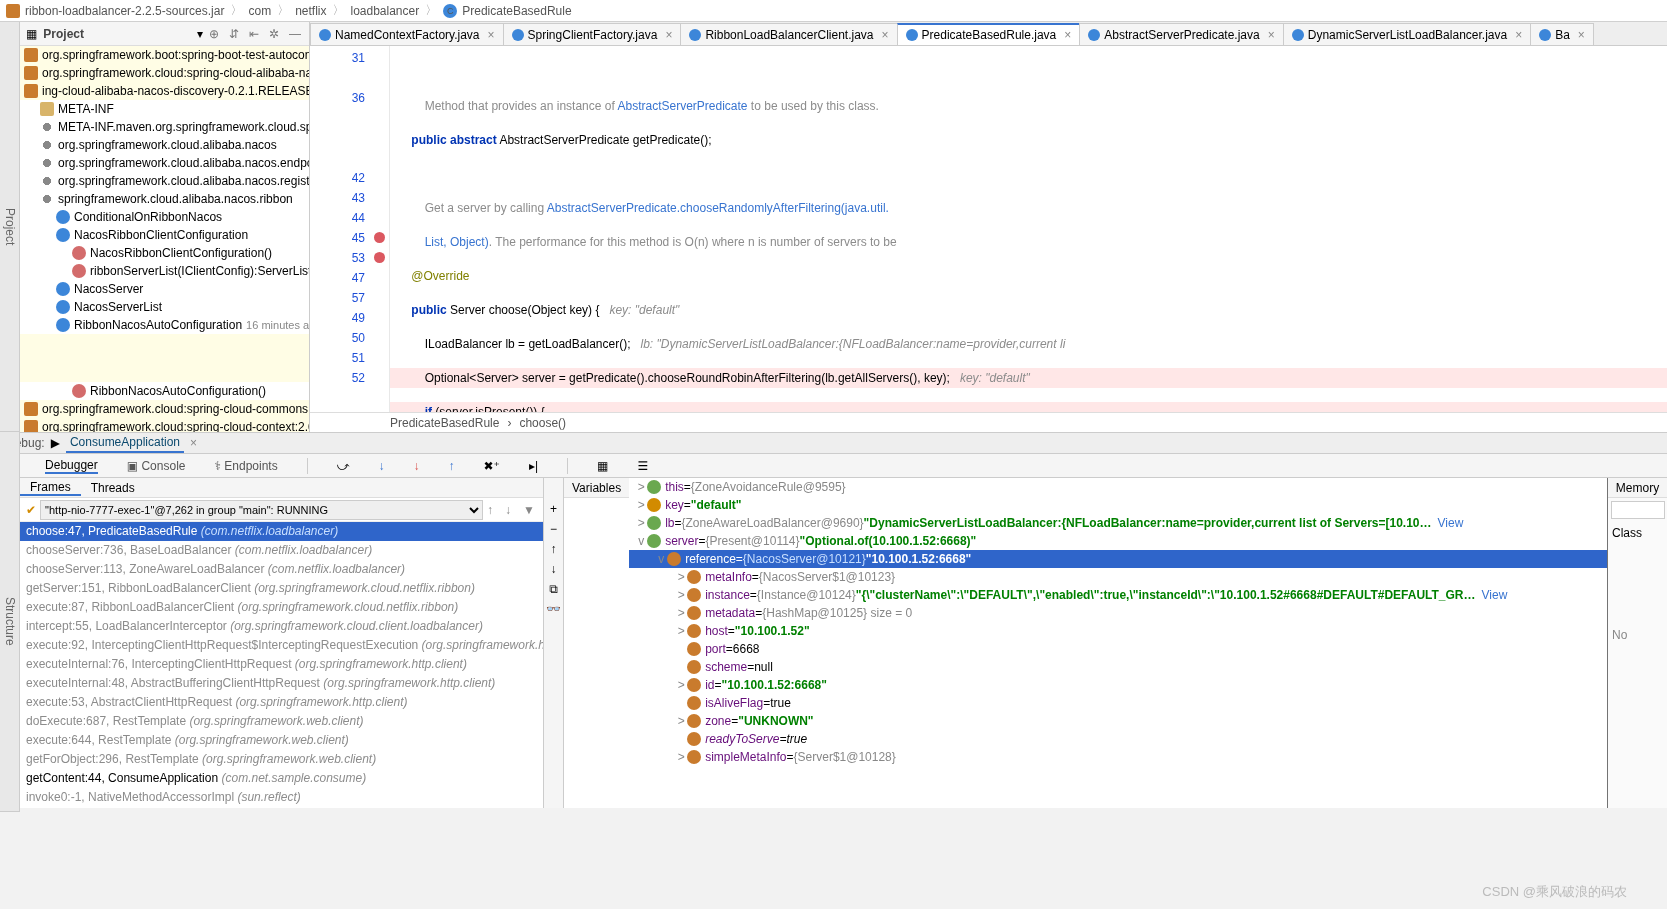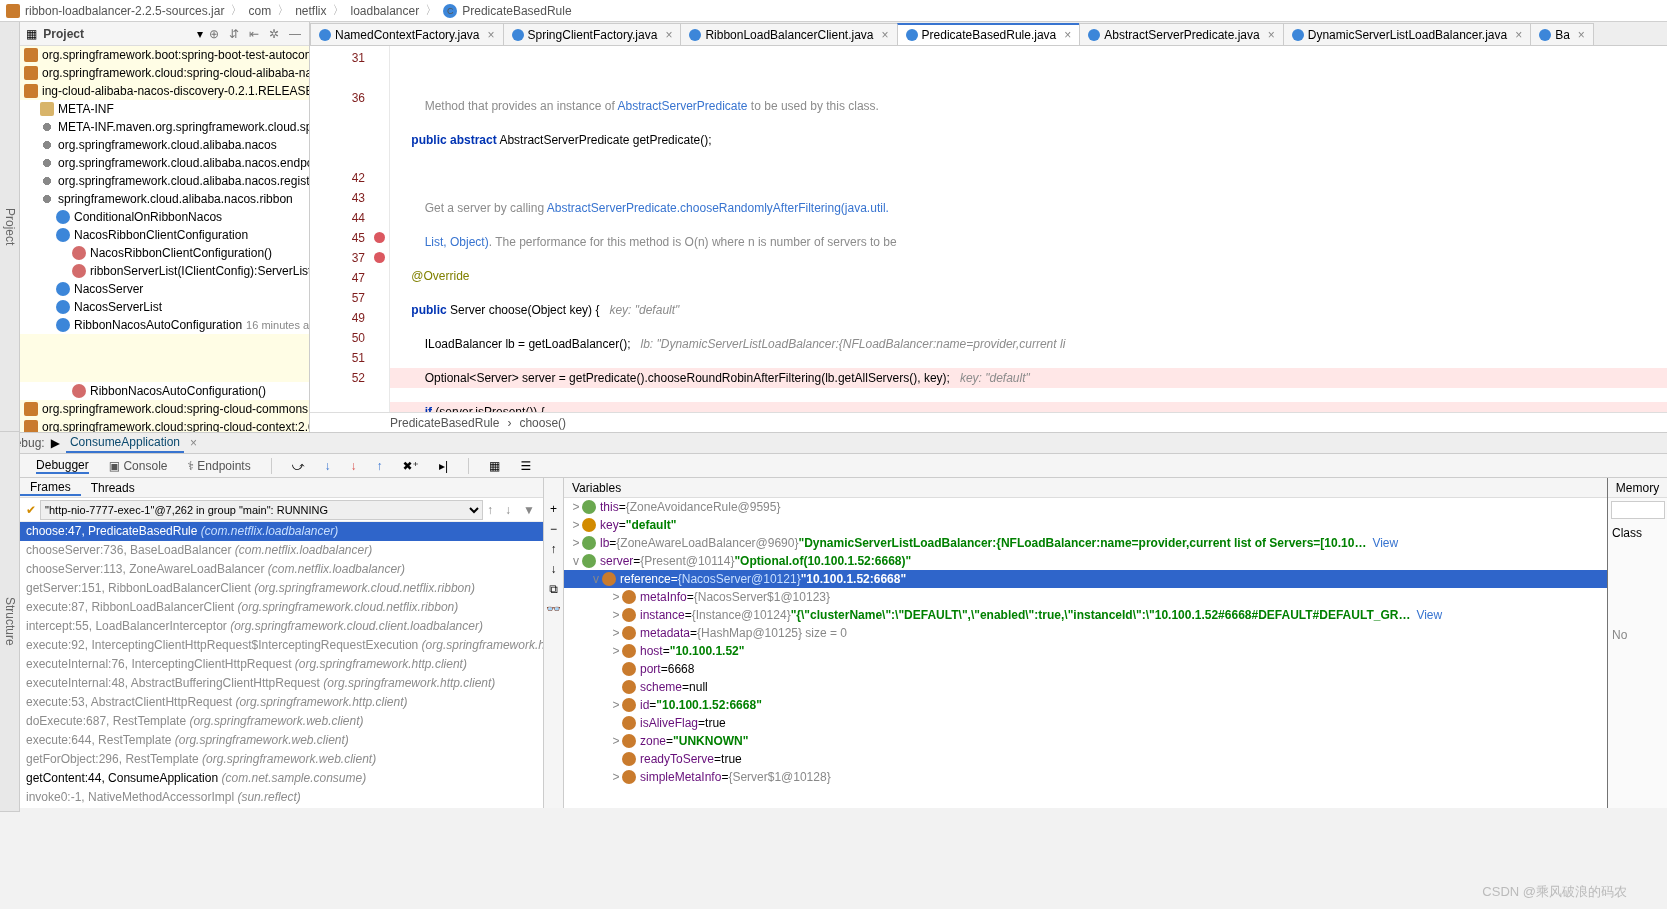--- a/index.html
+++ b/index.html
@@ -28,57 +28,57 @@
 .ti-lib{background:#c97b2d;}
 .tree-row .txt{color:#000;}
 .tree-row .sub{color:#888;font-size:11px;margin-left:4px;}
 .editor{flex:1;display:flex;flex-direction:column;background:#fff;overflow:hidden;}
 .tabs{height:24px;background:#eee;border-bottom:1px solid #ccc;display:flex;align-items:flex-end;overflow:hidden;}
 .tab{height:22px;padding:0 8px;display:flex;align-items:center;gap:4px;border:1px solid #ccc;border-bottom:none;background:#f5f5f5;margin-right:-1px;cursor:pointer;font-size:11px;}
 .tab.active{background:#fff;border-top:2px solid #3874d0;}
 .tab .ci{width:12px;height:12px;background:#3c86d9;border-radius:50%;flex-shrink:0;}
 .tab .x{color:#888;margin-left:4px;}
 .code{flex:1;display:flex;overflow:hidden;font-family:"JetBrains Mono",Consolas,monospace;font-size:13px;}
-.gutter{width:80px;background:#fff;border-right:1px solid #e8e8e8;text-align:right;color:#7f1d1d;padding-top:2px;}
+.gutter{width:80px;background:#fff;border-right:1px solid #e8e8e8;text-align:right;color:#1d4ed8;padding-top:2px;}
 .gutter .ln{height:20px;line-height:20px;padding-right:24px;position:relative;}
 .gutter .bp::after{content:"";position:absolute;right:4px;top:4px;width:11px;height:11px;background:#db5860;border-radius:50%;}
 .code-body{flex:1;overflow:auto;padding-top:2px;white-space:pre;}
 .cl{height:20px;line-height:20px;padding-left:8px;}
 .cl.bpln{background:#ffe7e7;}
 .kw{color:#0033b3;font-weight:bold;}
 .ann{color:#808000;}
 .cmt{color:#8c8c8c;font-style:italic;}
 .doc{color:#8c8c8c;}
 .lnk{color:#3874d0;}
 .bc2{height:20px;border-top:1px solid #ddd;display:flex;align-items:center;padding-left:80px;gap:8px;color:#555;font-size:11px;}
 .debug-hdr{height:22px;background:#eee;border-top:1px solid #ccc;border-bottom:1px solid #ccc;display:flex;align-items:center;padding:0 6px;gap:6px;}
 .debug-hdr .lbl{color:#555;}
 .debug-hdr .cfg{color:#0c4a6e;border-bottom:2px solid #3874d0;padding:2px 4px;}
-.debug-tools{height:24px;background:#f5f5f5;border-bottom:1px solid #ccc;display:flex;align-items:center;padding:0 6px;gap:20px;}
+.debug-tools{height:24px;background:#f5f5f5;border-bottom:1px solid #ccc;display:flex;align-items:center;padding:0 6px;gap:29px;}
 .debug-tools .dt{cursor:pointer;color:#555;}
 .debug-tools .dt.active{border-bottom:2px solid #3874d0;color:#000;}
 .debug-tools .sep2{width:1px;height:16px;background:#ccc;}
 .debug-body{display:flex;height:330px;background:#fff;}
 .db-left{width:20px;background:#eee;border-right:1px solid #ccc;display:flex;flex-direction:column;align-items:center;gap:6px;padding-top:4px;}
 .db-left div{width:14px;height:14px;cursor:pointer;}
 .frames-wrap{width:524px;border-right:1px solid #ccc;display:flex;flex-direction:column;}
 .fw-hdr{height:20px;background:#f5f5f5;border-bottom:1px solid #ddd;display:flex;align-items:center;}
 .fw-hdr span{padding:0 10px;cursor:pointer;}
 .fw-hdr .active{border-bottom:2px solid #3874d0;}
 .thread-sel{height:24px;display:flex;align-items:center;padding:0 6px;gap:4px;border-bottom:1px solid #eee;}
 .thread-sel .chk{color:#d28b00;}
 .thread-sel select{flex:1;border:1px solid #ccc;height:20px;font-size:11px;}
 .thread-sel .nav{width:14px;height:14px;color:#888;cursor:pointer;}
 .stack{flex:1;overflow:auto;}
 .sf{height:19px;line-height:19px;padding:0 6px;white-space:nowrap;cursor:pointer;}
 .sf.sel{background:#2f65ca;color:#fff;}
 .sf.sel .pkg{color:#c8dfff;}
 .sf .pkg{color:#8c8c8c;font-style:italic;}
 .sf.lib{color:#8c8c8c;}
-.vars-wrap{flex:1;display:flex;flex-direction:column;}
+.vars-wrap{flex:1;display:flex;flex-direction:row;}
 .vw-hdr{height:20px;background:#f5f5f5;border-bottom:1px solid #ddd;padding:0 8px;line-height:20px;}
 .vars{flex:1;overflow:auto;font-family:Consolas,monospace;font-size:12px;}
 .vr{height:18px;line-height:18px;padding-left:6px;white-space:nowrap;display:flex;align-items:center;cursor:pointer;}
 .vr.sel{background:#2f65ca;color:#fff;}
 .vr .exp{width:12px;color:#888;display:inline-block;text-align:center;}
 .vr .vi{width:14px;height:14px;border-radius:50%;margin-right:4px;display:inline-block;flex-shrink:0;}
 .vi-p{background:#d28b00;}
 .vi-f{background:#c97b2d;}
 .vi-o{background:#6aa84f;}
 .vr .vn{color:#660e7a;}
@@ -260,21 +260,21 @@
           <div class="ln">31</div>
           <div class="ln"></div>
           <div class="ln">36</div>
           <div class="ln"></div>
           <div class="ln"></div>
           <div class="ln"></div>
           <div class="ln">42</div>
           <div class="ln">43</div>
           <div class="ln">44</div>
           <div class="ln bp">45</div>
-          <div class="ln bp">37</div>
+          <div class="ln bp">53</div>
           <div class="ln">47</div>
           <div class="ln">57</div>
           <div class="ln">49</div>
           <div class="ln">50</div>
           <div class="ln">51</div>
           <div class="ln">52</div>
         </div>
       <div class="code-body">
 <div class="cl"></div>
 <div class="cl doc">        <span>Method that provides an instance of </span><span class="lnk">AbstractServerPredicate</span><span> to be used by this class.</span></div>
@@ -477,21 +477,21 @@
           <span> = </span>
           <span class="vv">true</span>
         </div>
         <div class="vr" style="padding-left: 46px;">
           <span class="exp">&gt;</span>
           <span class="vi vi-f"></span>
           <span class="vn">zone</span>
           <span> = </span>
           <span class="vs">"UNKNOWN"</span>
         </div>
-        <div class="vr" style="padding-left: 46px;">
+        <div class="vr" style="padding-left: 46px; font-style: italic;">
           <span class="exp"></span>
           <span class="vi vi-f"></span>
           <span class="vn">readyToServe</span>
           <span> = </span>
           <span class="vv">true</span>
         </div>
         <div class="vr" style="padding-left: 46px;">
           <span class="exp">&gt;</span>
           <span class="vi vi-f"></span>
           <span class="vn">simpleMetaInfo</span>

